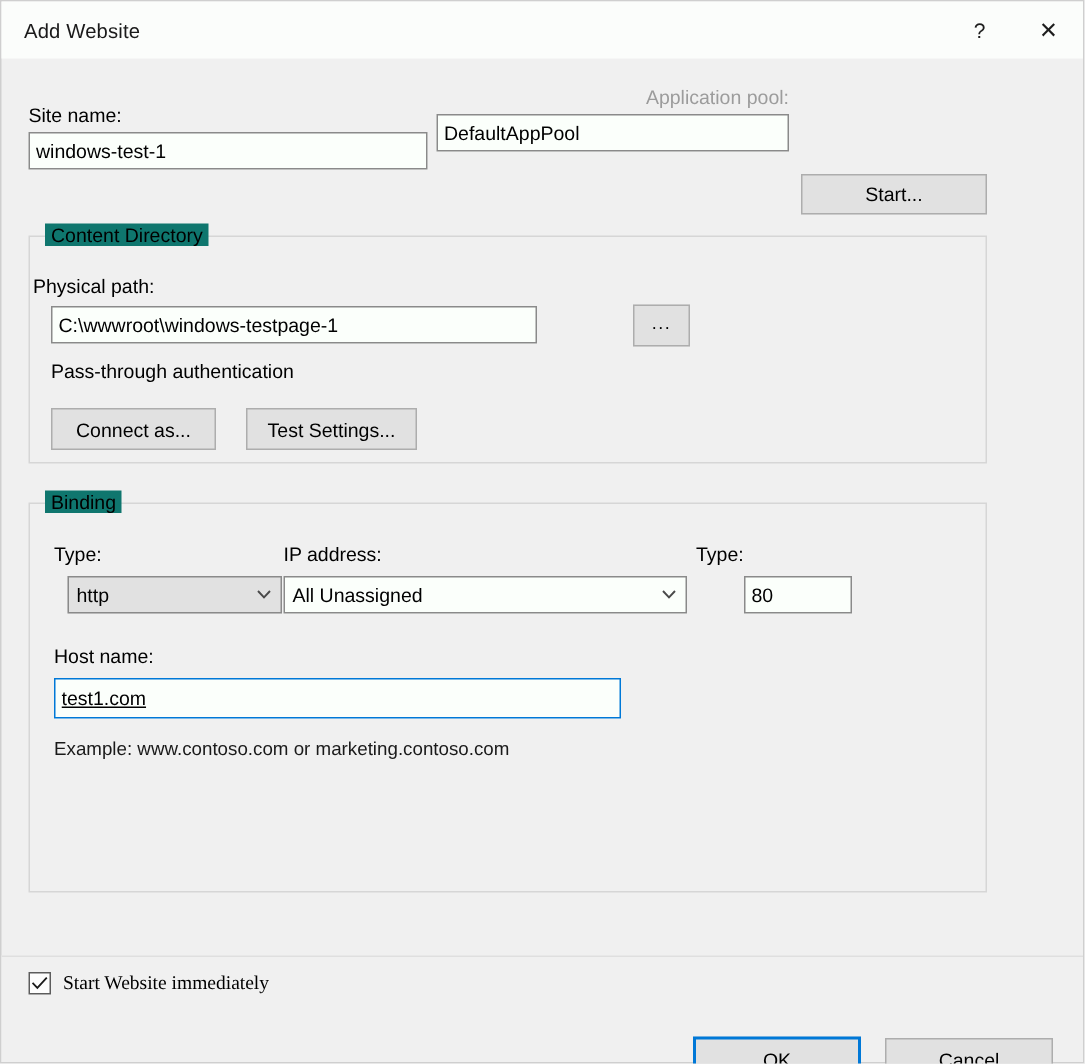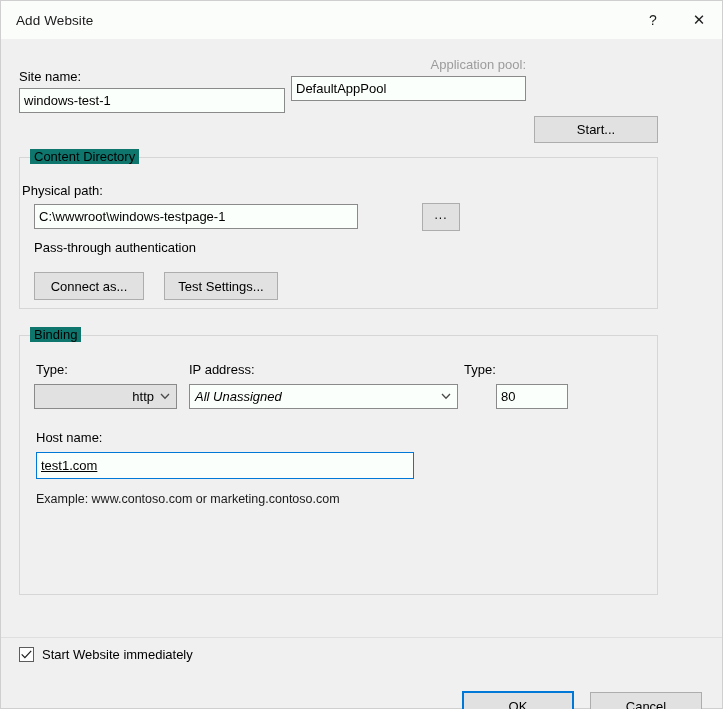--- a/index.html
+++ b/index.html
@@ -154,23 +154,24 @@
     align-items: center;
     justify-content: center;
   }
   .combo.grey { background: #e1e1e1; }
   .combo.white { background: #fbfffb; }
 
   
   .checkrow {
     position: absolute;
     display: flex;
-    align-items: flex-start;
+    align-items: flex-end;
     cursor: default;
     user-select: none;
+    font-family: Liberation Serif, serif;
   }
   .cbox {
     width: 15px;
     height: 15px;
     box-sizing: border-box;
     border: 1px solid #5c5c5c;
     background: #fdfdfd;
     display: flex;
     align-items: center;
     justify-content: center;
@@ -244,31 +245,31 @@
 
     <button class="btn" style="position:absolute; left:163px; top:233px; width:114px; height:28px;">Test Settings...</button>
 
     <button class="btn" style="position:absolute; left:33px; top:233px; width:110px; height:28px;">Connect as...</button>
 
     <div class="group" style="left:18px; top:296px; width:639px; height:260px;padding-left:16px;">
       <div class="legend">Binding</div>
     </div>
 
     <div class="statictext" style="left:35px; top:323px;">Type:</div>
-    <div class="combo grey" style="position:absolute; left:33px; top:345px; width:143px;text-align:right;">
+    <div class="combo grey" style="position:absolute; left:44px; top:345px; width:143px;">
       <div class="cval">http</div>
       <div class="chev">
         <svg width="10" height="7" viewBox="0 0 10 7">
             <polyline points="1,1 5,5.2 9,1" fill="none" stroke="#4a4a4a" stroke-width="1.3"></polyline>
           </svg>
       </div>
     </div>
 
     <div class="statictext" style="left:188px; top:323px;">IP address:</div>
-    <div class="combo white" style="position:absolute; left:188px; top:345px; width:269px;font-style:italic;">
+    <div class="combo white" style="position:absolute; left:188px; top:345px; width:269px;">
       <div class="cval">All Unassigned</div>
       <div class="chev">
         <svg width="10" height="7" viewBox="0 0 10 7">
             <polyline points="1,1 5,5.2 9,1" fill="none" stroke="#4a4a4a" stroke-width="1.3"></polyline>
           </svg>
       </div>
     </div>
 
     <div class="statictext" style="left:463px; top:323px;">Type:</div>
     <input class="txt" type="text" style="position: absolute; left: 463px; top: 345px; width: 72px; margin-left: 32px;" value="80">

